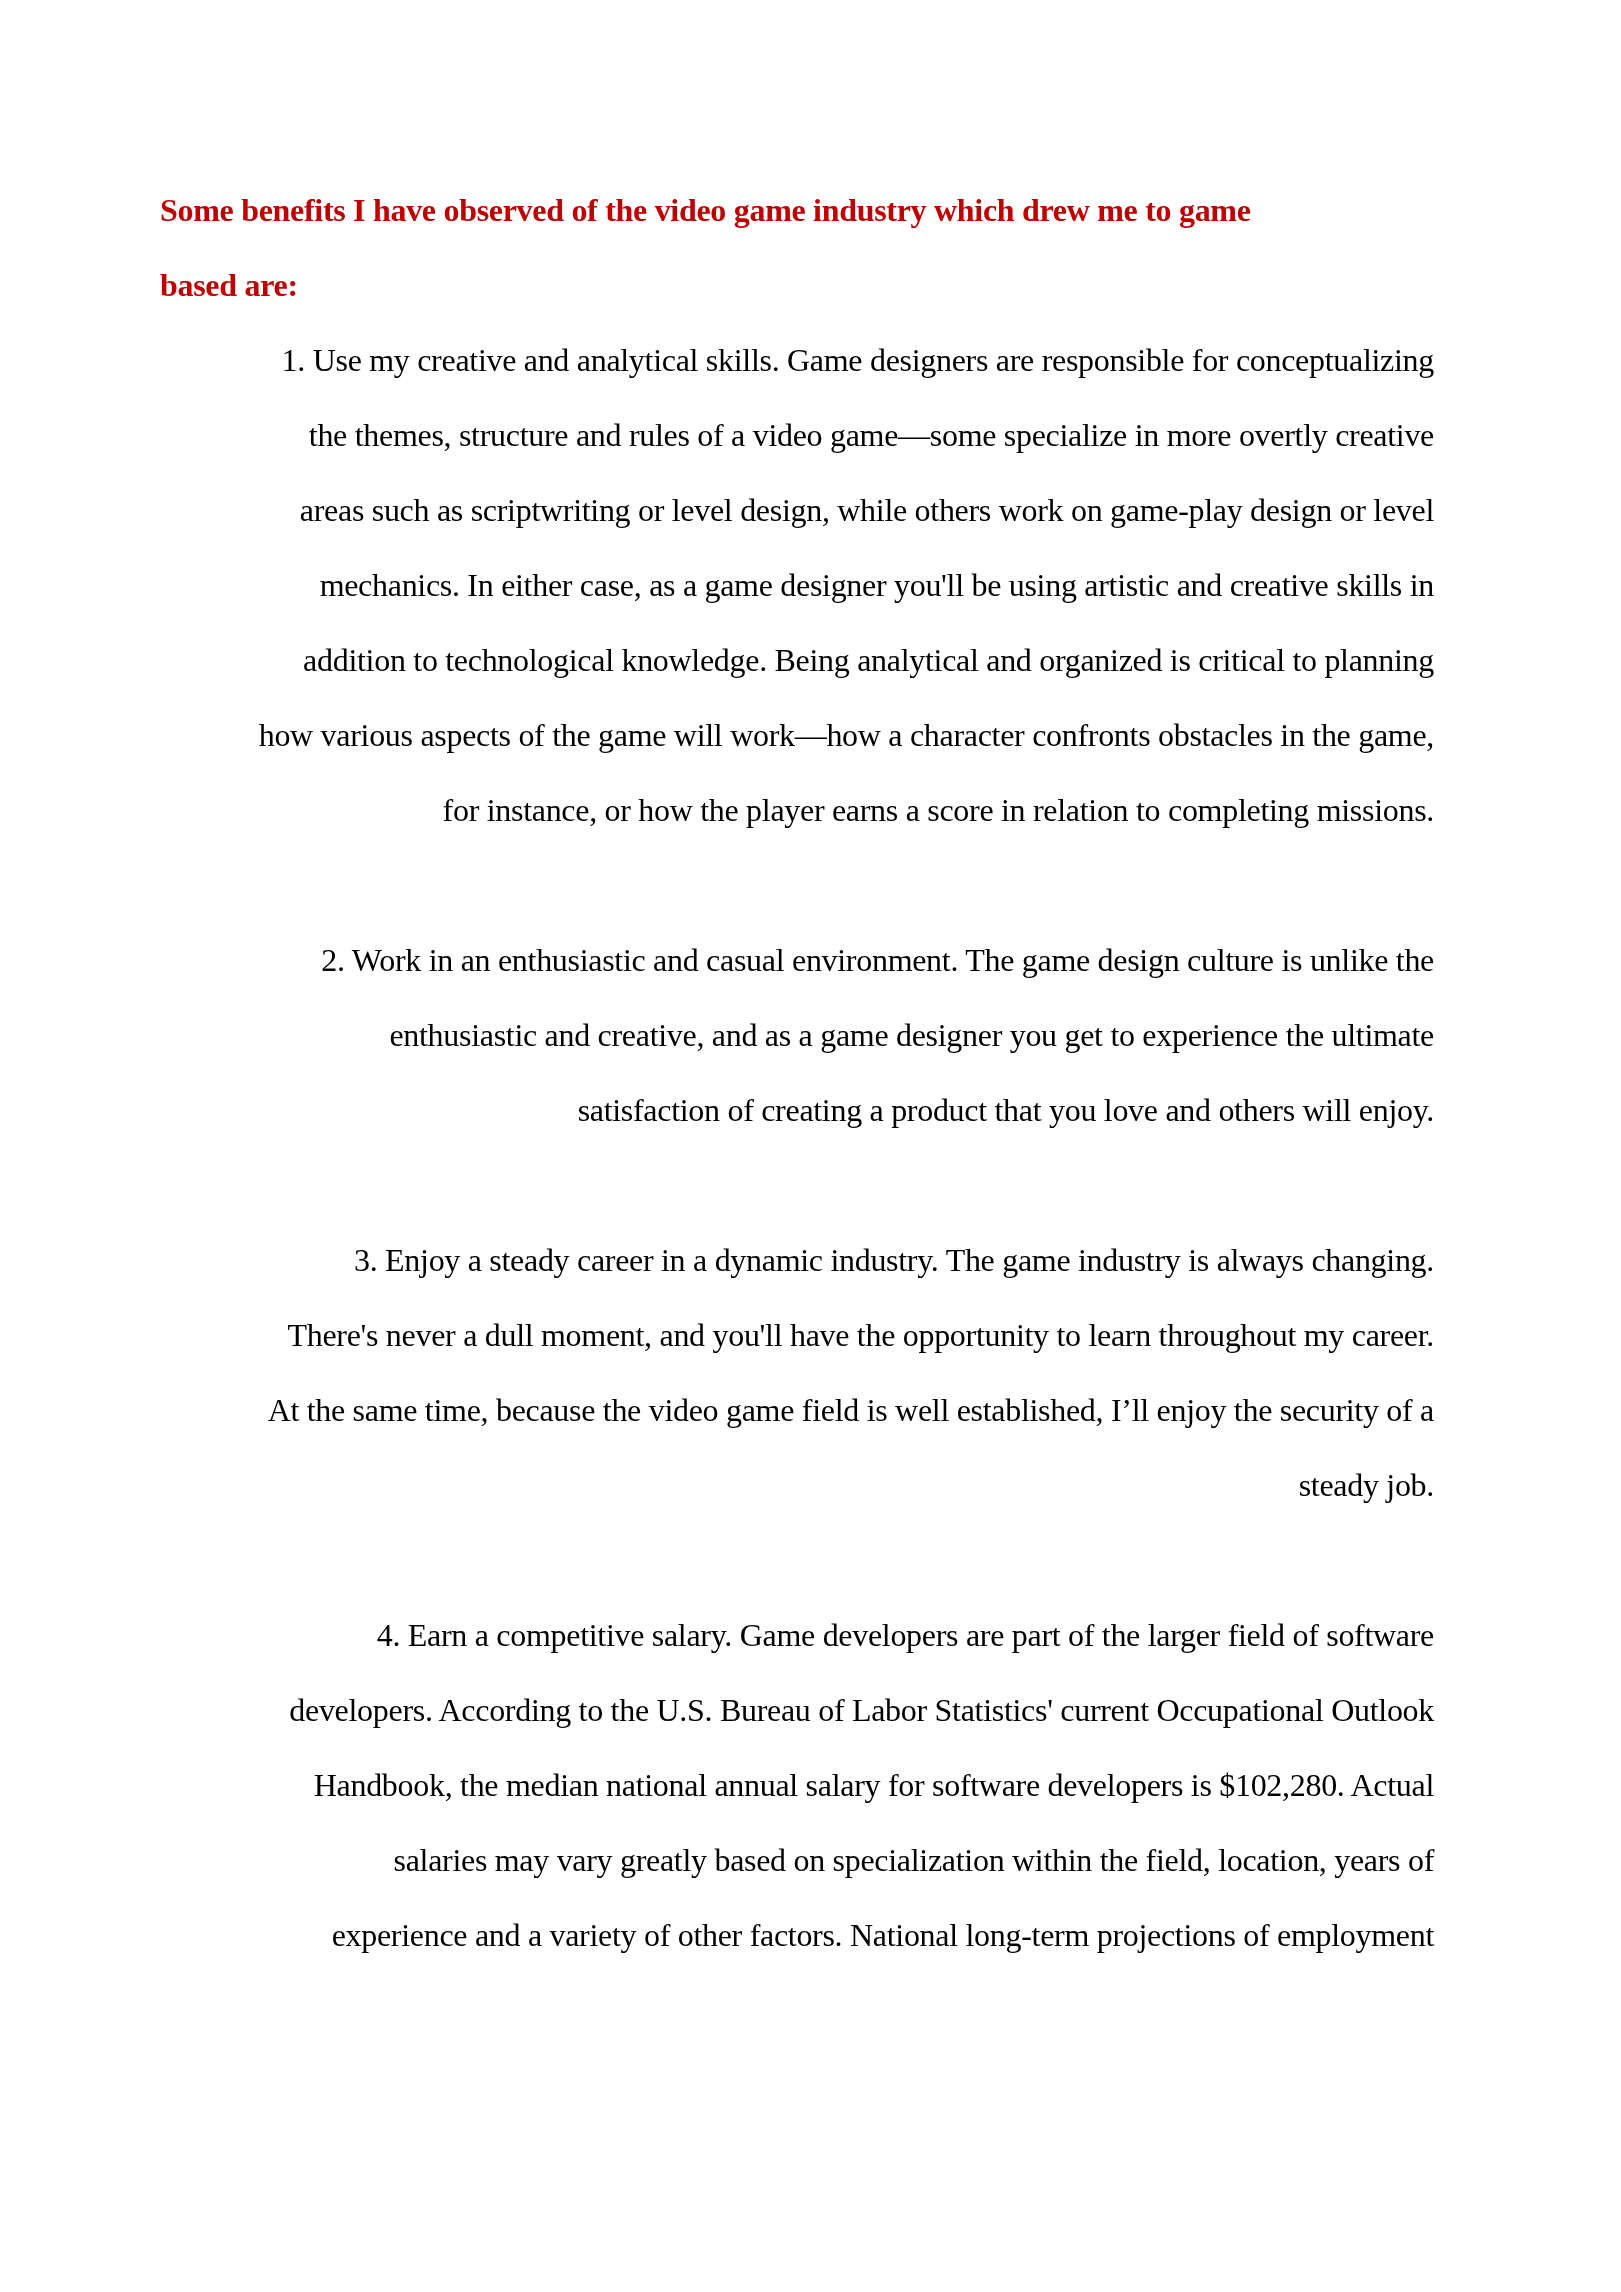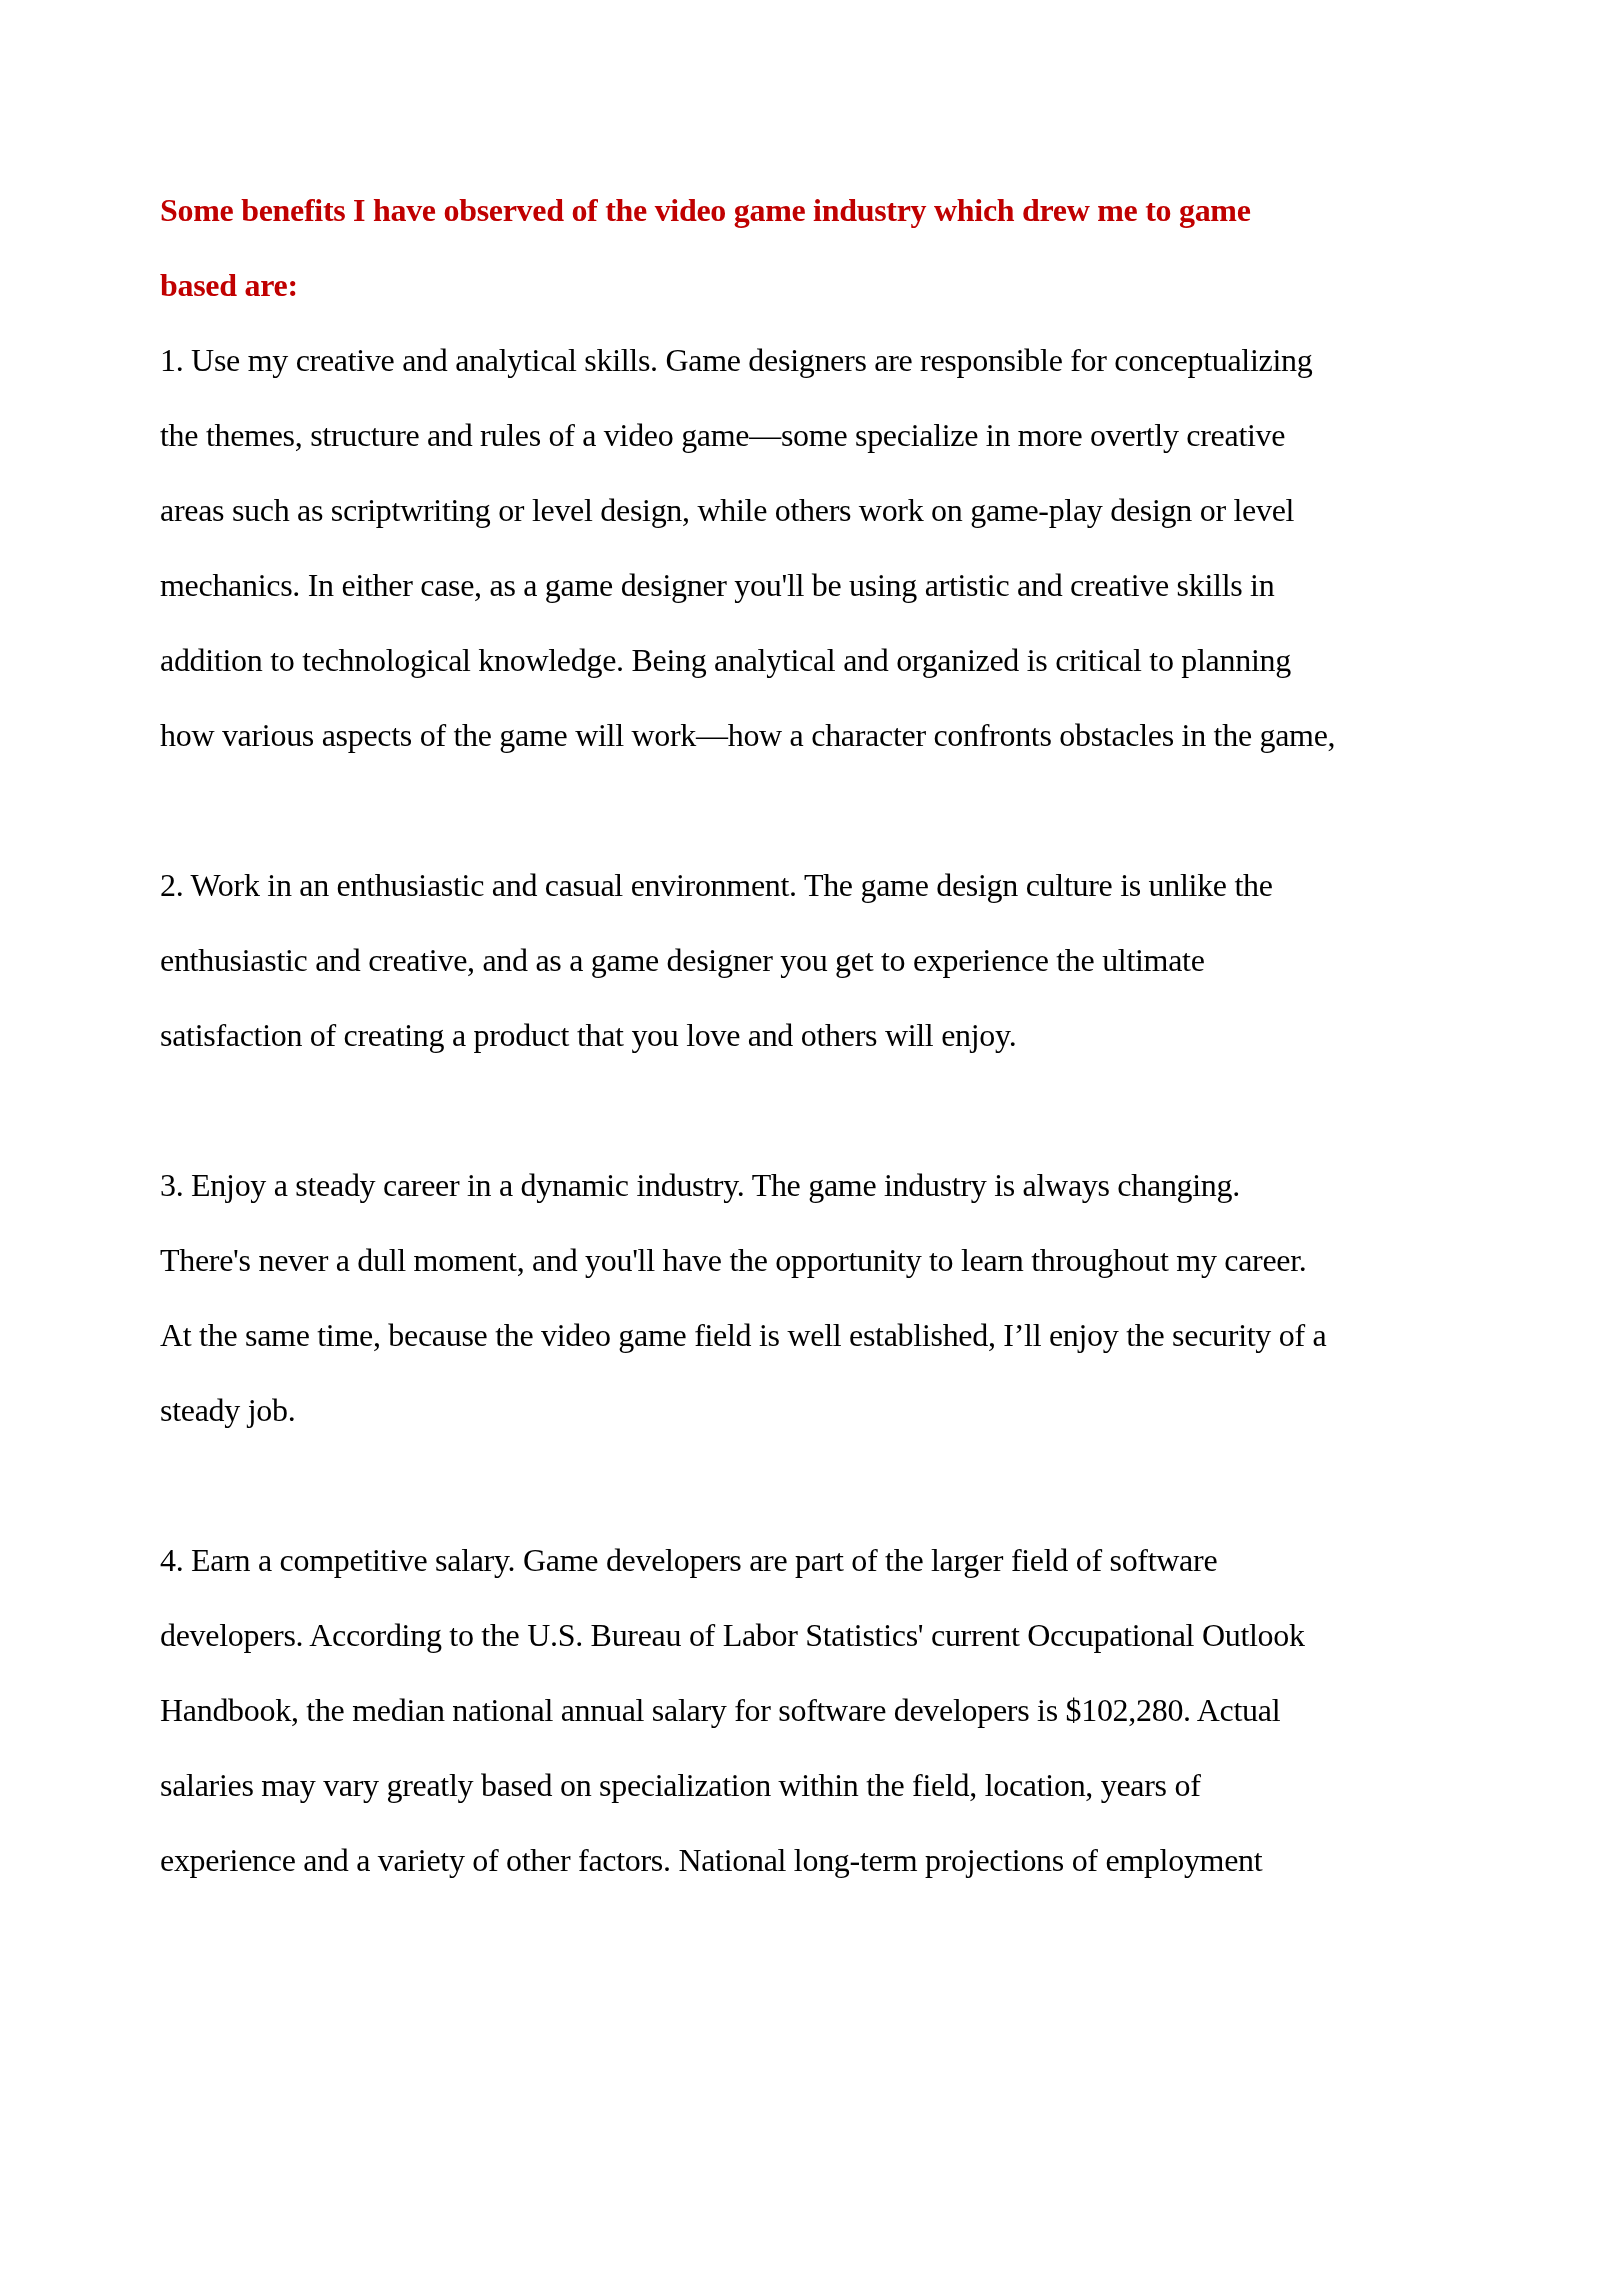--- a/index.html
+++ b/index.html
@@ -26,20 +26,21 @@
     letter-spacing: -0.3px;
   }
   .heading {
     margin: 0;
     font-weight: bold;
     font-size: 32px;
     line-height: 75px;
   }
   .para {
     margin: 75px 0 0 0; 
+    text-align: right;
   }
   .para.first {
     margin-top: 0;      
   }
   .line {
     display: block;
     white-space: nowrap;
   }
 </style>
 </head>
@@ -53,20 +54,21 @@
         <span class="line">based are:</span>
       </h1>
 
     <p class="para first">
         <span class="line">1. Use my creative and analytical skills. Game designers are responsible for conceptualizing</span>
         <span class="line">the themes, structure and rules of a video game—some specialize in more overtly creative</span>
         <span class="line">areas such as scriptwriting or level design, while others work on game-play design or level</span>
         <span class="line">mechanics. In either case, as a game designer you'll be using artistic and creative skills in</span>
         <span class="line">addition to technological knowledge. Being analytical and organized is critical to planning</span>
         <span class="line">how various aspects of the game will work—how a character confronts obstacles in the game,</span>
+        <span class="line">for instance, or how the player earns a score in relation to completing missions.</span>
       </p>
 
     <p class="para">
         <span class="line">2. Work in an enthusiastic and casual environment. The game design culture is unlike the</span>
         <span class="line">enthusiastic and creative, and as a game designer you get to experience the ultimate</span>
         <span class="line">satisfaction of creating a product that you love and others will enjoy.</span>
       </p>
 
     <p class="para">
         <span class="line">3. Enjoy a steady career in a dynamic industry. The game industry is always changing.</span>

